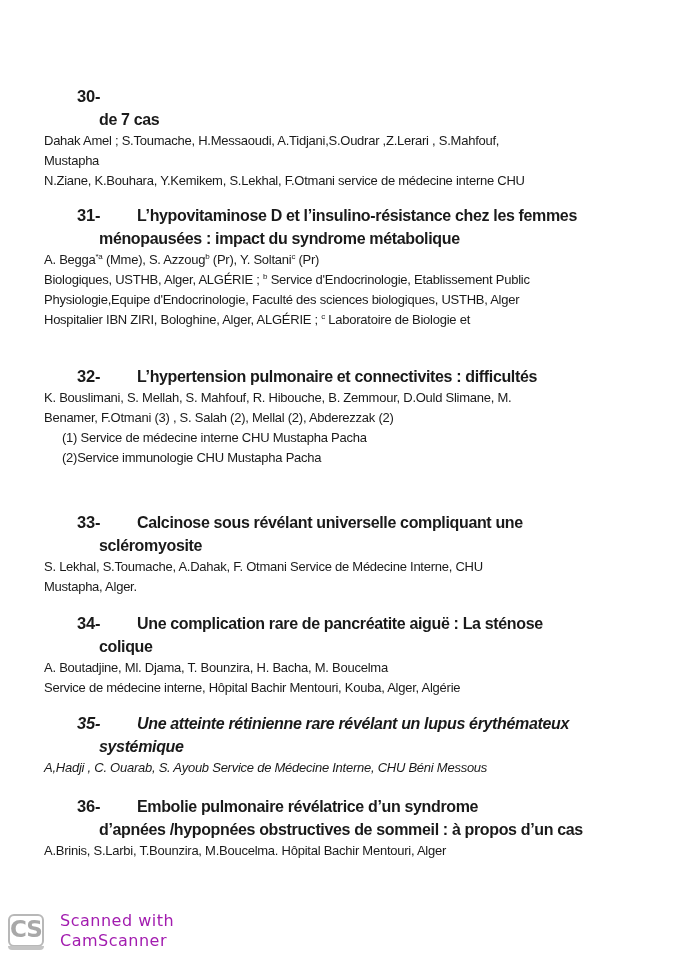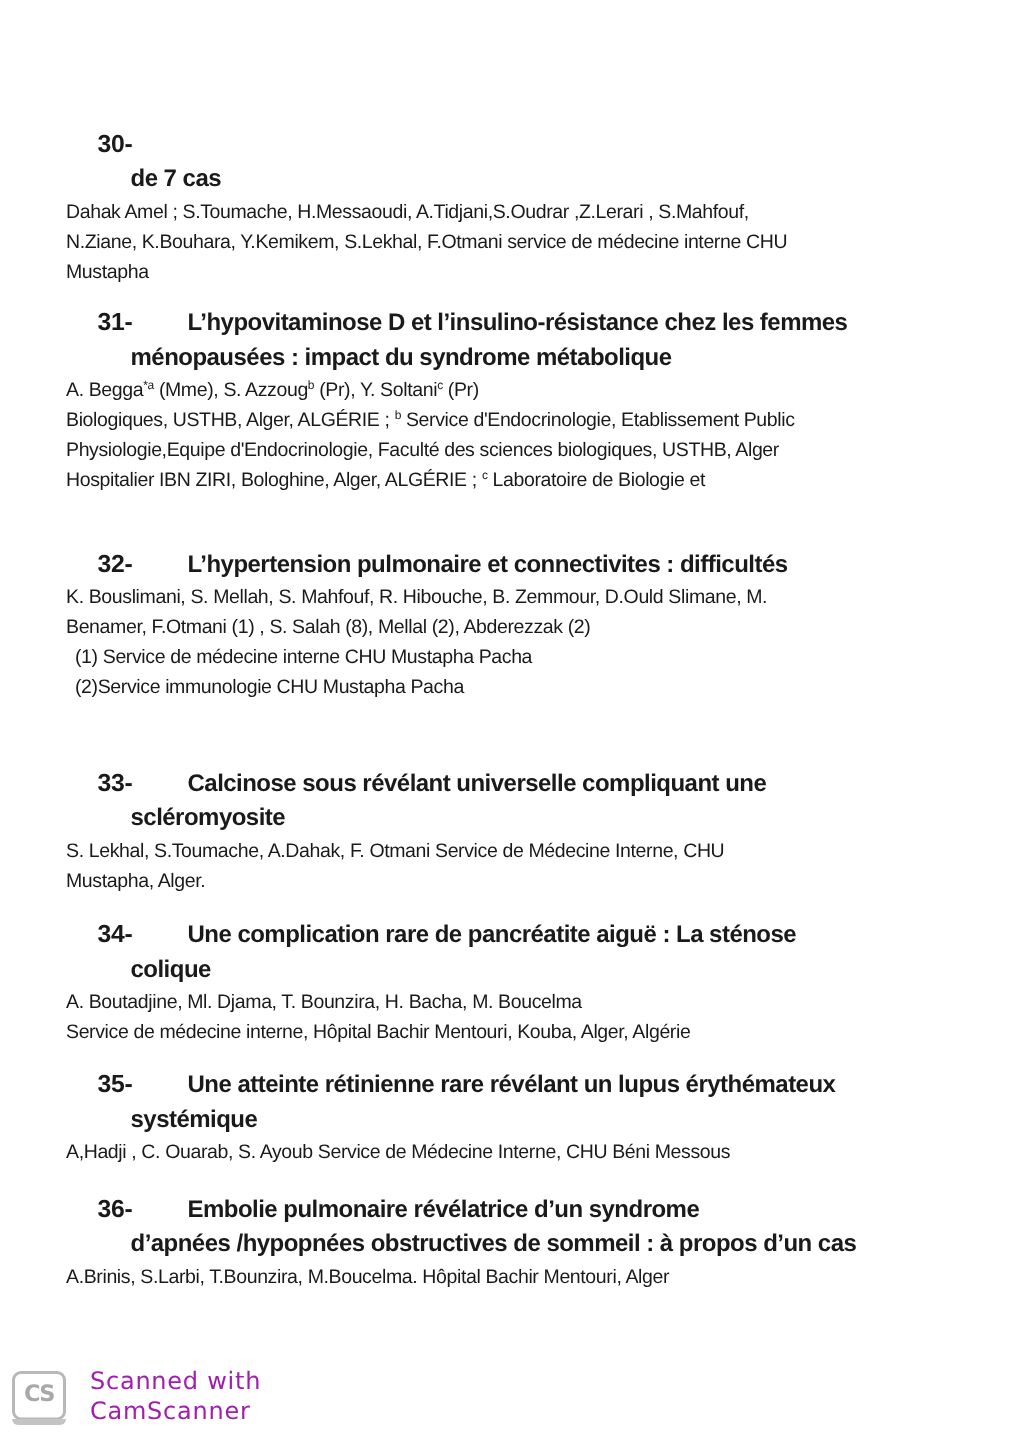--- a/index.html
+++ b/index.html
@@ -1,86 +1,86 @@
 <!DOCTYPE html>
 <html><head>
 <meta charset="utf-8">
 <style>
   html, body { margin: 0; padding: 0; }
   body {
     width: 678px; height: 960px; background: #ffffff; position: relative; overflow: hidden;
     font-family: "Liberation Sans", sans-serif; color: #1a1a1a;
   }
-  .item { position: absolute; left: 0; width: 640px; }
+  .item { position: absolute; left: 12px; width: 640px; }
   .title-row { position: relative; height: 23px; }
   .num {
     position: absolute; left: 65px; top: 0; font-weight: bold; font-size: 16.5px; line-height: 23px;
     letter-spacing: -0.2px;
   }
   .title-line1 {
     position: absolute; left: 125px; top: 0; font-weight: bold; font-size: 16px; line-height: 23px;
     white-space: nowrap; letter-spacing: -0.35px;
   }
   .title-line2 {
     margin-left: 87px; font-weight: bold; font-size: 16px; line-height: 23px;
     white-space: nowrap; letter-spacing: -0.35px;
   }
   .body-line {
-    margin-left: 44px; font-size: 13px; line-height: 20px; white-space: nowrap; letter-spacing: -0.25px;
+    margin-left: 32px; font-size: 13px; line-height: 20px; white-space: nowrap; letter-spacing: -0.25px;
   }
   .body-line.indent { margin-left: 50px; }
   sup { font-size: 8px; line-height: 0; vertical-align: 5px; }
 
   .watermark { position: absolute; left: 8px; top: 911px; width: 220px; height: 45px; }
   .cs-logo {
     position: absolute; left: 0; top: 3px; width: 36px; height: 33px; border: 2.5px solid #b8b8b8;
-    border-radius: 6px; box-sizing: border-box; color: #a8a8a8; font-weight: bold; font-size: 15px;
+    border-radius: 6px; box-sizing: border-box; color: #a8a8a8; font-weight: bold; font-size: 23px;
     text-align: center; line-height: 26px; font-family: "DejaVu Sans", sans-serif; letter-spacing: -1px;
   }
   .cs-logo::after {
     content: ""; position: absolute; left: -2px; right: -2px; bottom: -5px; height: 4px;
     background: #c4c4c4; border-radius: 0 0 5px 5px;
   }
   .wm-text {
     position: absolute; left: 52px; top: 0; color: #a21caf; font-size: 16px; line-height: 20px;
     font-family: "DejaVu Sans", sans-serif; letter-spacing: 0.5px;
   }
 </style>
 </head>
 <body>
 
 <div class="item" style="top:85px;">
   <div class="title-row">
     <span class="num">30-</span>
   </div>
   <div class="title-line2">de 7 cas</div>
   <div class="body-line">Dahak Amel ; S.Toumache, H.Messaoudi, A.Tidjani,S.Oudrar ,Z.Lerari , S.Mahfouf,</div>
+  <div class="body-line">Mustapha</div>
   <div class="body-line">N.Ziane, K.Bouhara, Y.Kemikem, S.Lekhal, F.Otmani service de médecine interne CHU</div>
-  <div class="body-line">Mustapha</div>
 </div>
 
 <div class="item" style="top:204px;">
   <div class="title-row">
     <span class="num">31-</span>
     <span class="title-line1">L’hypovitaminose D et l’insulino-résistance chez les femmes</span>
   </div>
   <div class="title-line2">ménopausées : impact du syndrome métabolique</div>
   <div class="body-line"><span>A. Begga</span><sup>*a</sup><span> (Mme), S. Azzoug</span><sup>b</sup><span> (Pr), Y. Soltani</span><sup>c</sup><span> (Pr)</span></div>
   <div class="body-line"><span>Biologiques, USTHB, Alger, ALGÉRIE ; </span><sup>b</sup><span> Service d'Endocrinologie, Etablissement Public</span></div>
   <div class="body-line">Physiologie,Equipe d'Endocrinologie, Faculté des sciences biologiques, USTHB, Alger</div>
   <div class="body-line"><span>Hospitalier IBN ZIRI, Bologhine, Alger, ALGÉRIE ; </span><sup>c</sup><span> Laboratoire de Biologie et</span></div>
 </div>
 
 <div class="item" style="top:365px;">
   <div class="title-row">
     <span class="num">32-</span>
     <span class="title-line1">L’hypertension pulmonaire et connectivites : difficultés</span>
   </div>
   <div class="body-line">K. Bouslimani, S. Mellah, S. Mahfouf,  R. Hibouche, B. Zemmour,  D.Ould Slimane, M.</div>
-  <div class="body-line">Benamer,  F.Otmani (1) , S. Salah (8),  Mellal (2), Abderezzak (2)</div>
+  <div class="body-line">Benamer,  F.Otmani (3) , S. Salah (2),  Mellal (2), Abderezzak (2)</div>
   <div class="body-line indent">(1) Service de médecine interne CHU Mustapha Pacha</div>
   <div class="body-line indent">(2)Service immunologie CHU Mustapha Pacha</div>
 </div>
 
 <div class="item" style="top:511px;">
   <div class="title-row">
     <span class="num">33-</span>
     <span class="title-line1">Calcinose sous révélant universelle compliquant une</span>
   </div>
   <div class="title-line2">scléromyosite</div>
@@ -91,21 +91,21 @@
 <div class="item" style="top:612px;">
   <div class="title-row">
     <span class="num">34-</span>
     <span class="title-line1">Une complication rare de pancréatite aiguë : La sténose</span>
   </div>
   <div class="title-line2">colique</div>
   <div class="body-line">A. Boutadjine, Ml. Djama, T. Bounzira, H. Bacha, M. Boucelma</div>
   <div class="body-line">Service de médecine interne, Hôpital Bachir Mentouri, Kouba, Alger, Algérie</div>
 </div>
 
-<div class="item" style="top:712px;">
+<div class="item" style="top:712px;font-style:italic;">
   <div class="title-row">
     <span class="num">35-</span>
     <span class="title-line1">Une atteinte rétinienne rare révélant un lupus érythémateux</span>
   </div>
   <div class="title-line2">systémique</div>
   <div class="body-line">A,Hadji , C. Ouarab, S. Ayoub Service de Médecine Interne, CHU Béni Messous</div>
 </div>
 
 <div class="item" style="top:795px;">
   <div class="title-row">

